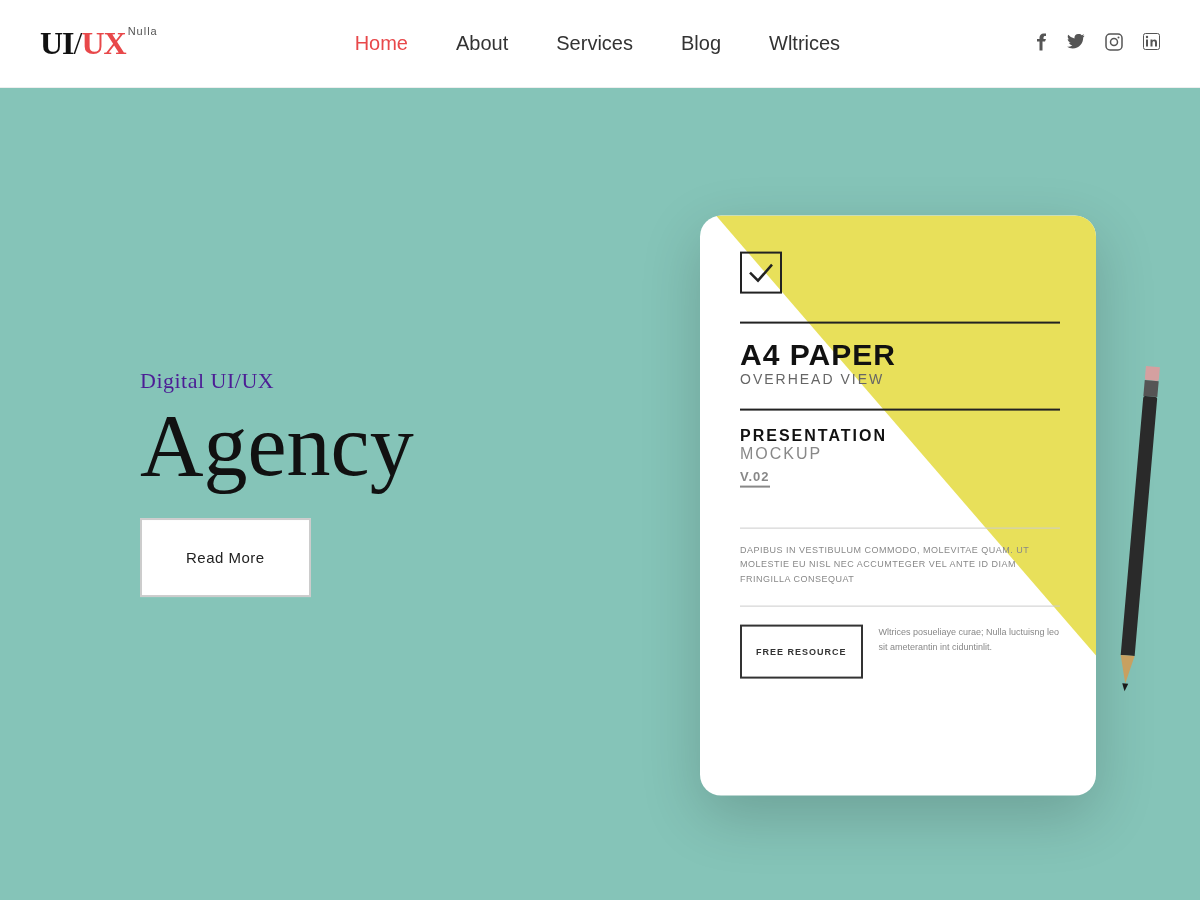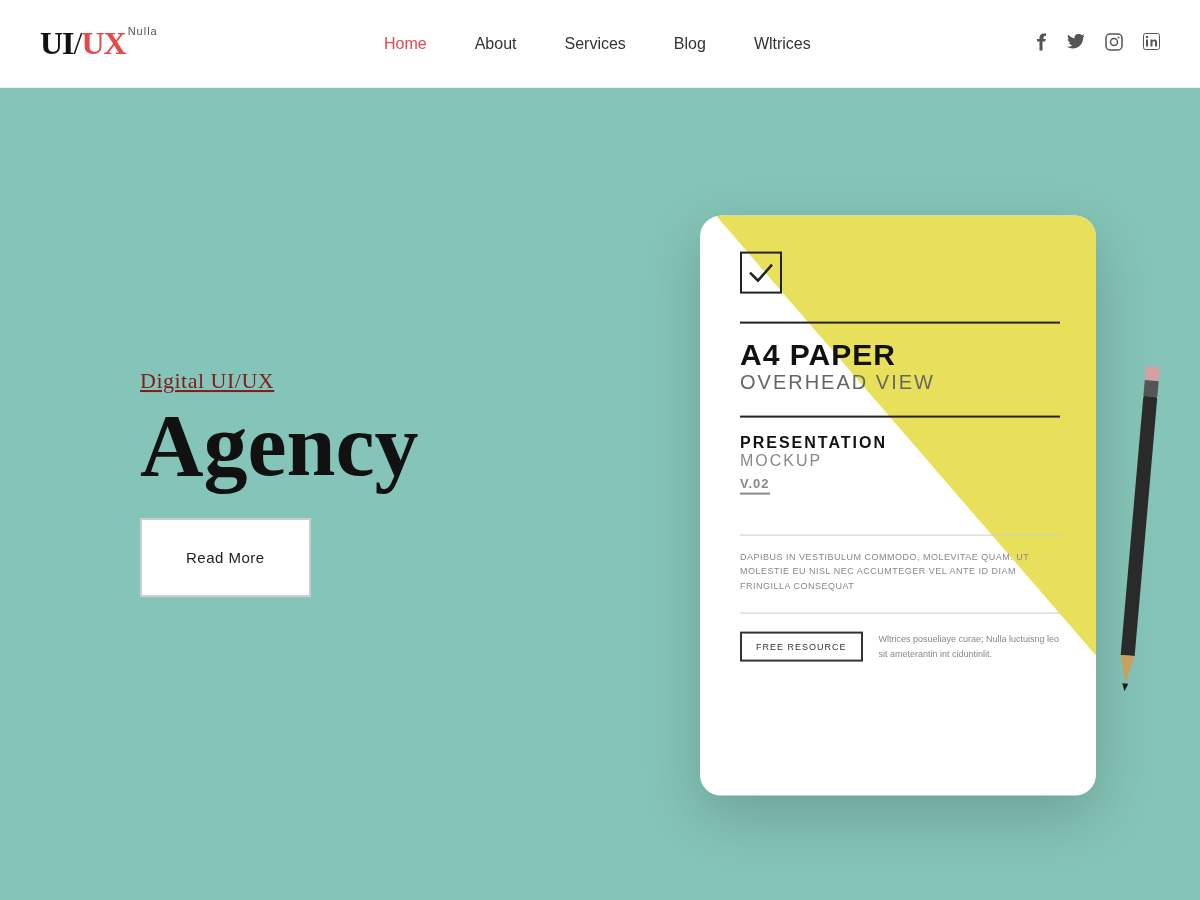--- a/index.html
+++ b/index.html
@@ -26,21 +26,21 @@
     .logo-ui { font-weight: 900; color: #111; font-size: 32px; }
     .logo-slash { color: #111; font-size: 32px; font-weight: 300; }
     .logo-ux { color: #e8484a; font-size: 32px; font-weight: 900; }
     .logo-design { font-size: 11px; color: #555; font-weight: 400; font-family: Arial, sans-serif; margin-left: 2px; margin-bottom: -4px; letter-spacing: 1px; }
     .logo-text-wrap { display: flex; flex-direction: row; align-items: flex-start; }
 
     nav { display: flex; align-items: center; gap: 48px; }
     .nav-link {
       text-decoration: none;
       font-family: Arial, sans-serif;
-      font-size: 16px;
+      font-size: 20px;
       color: #333;
       font-weight: 400;
     }
     .nav-link.active { color: #e8484a; }
 
     .social-icons { display: flex; align-items: center; gap: 20px; }
     .social-icon {
       font-size: 16px;
       color: #555;
       cursor: pointer;
@@ -59,30 +59,29 @@
 
     .hero-content {
       position: absolute;
       left: 140px;
       top: 50%;
       transform: translateY(-55%);
     }
     .hero-subtitle {
       font-family: Georgia, serif;
       font-size: 22px;
-      color: #7f1d1d;
+      color: #4c1d95;
       font-weight: 400;
       margin-bottom: 8px;
       letter-spacing: 0.5px;
-      text-decoration: underline;
     }
     .hero-title {
       font-family: Georgia, serif;
       font-size: 88px;
-      font-weight: 700;
+      font-weight: 400;
       color: #111;
       line-height: 1;
       margin-bottom: 28px;
     }
     .hero-desc {
       font-family: Arial, sans-serif;
       font-size: 15px;
       color: #222;
       line-height: 1.7;
       max-width: 320px;
@@ -160,21 +159,21 @@
     .mockup-title-large {
       font-family: Arial, sans-serif;
       font-size: 30px;
       font-weight: 900;
       color: #111;
       letter-spacing: 1px;
       line-height: 1.1;
     }
     .mockup-title-sub {
       font-family: Arial, sans-serif;
-      font-size: 20px;
+      font-size: 14px;
       font-weight: 400;
       color: #666;
       letter-spacing: 2px;
       margin-bottom: 22px;
     }
     .mockup-divider2 {
       width: 100%;
       height: 2px;
       background: #222;
       margin-bottom: 16px;
@@ -226,24 +225,24 @@
       background: #ccc;
       margin-bottom: 18px;
     }
     .mockup-bottom-row {
       display: flex;
       align-items: flex-start;
       gap: 16px;
     }
     .free-resource-btn {
       border: 2px solid #333;
-      padding: 8px 14px;
+      padding: 20px 14px;
       font-family: Arial, sans-serif;
       font-size: 9px;
-      font-weight: 400;
+      font-weight: 700;
       letter-spacing: 1px;
       color: #333;
       white-space: nowrap;
       cursor: pointer;
       background: #fff;
     }
     .mockup-side-text {
       font-family: Arial, sans-serif;
       font-size: 9px;
       color: #888;

